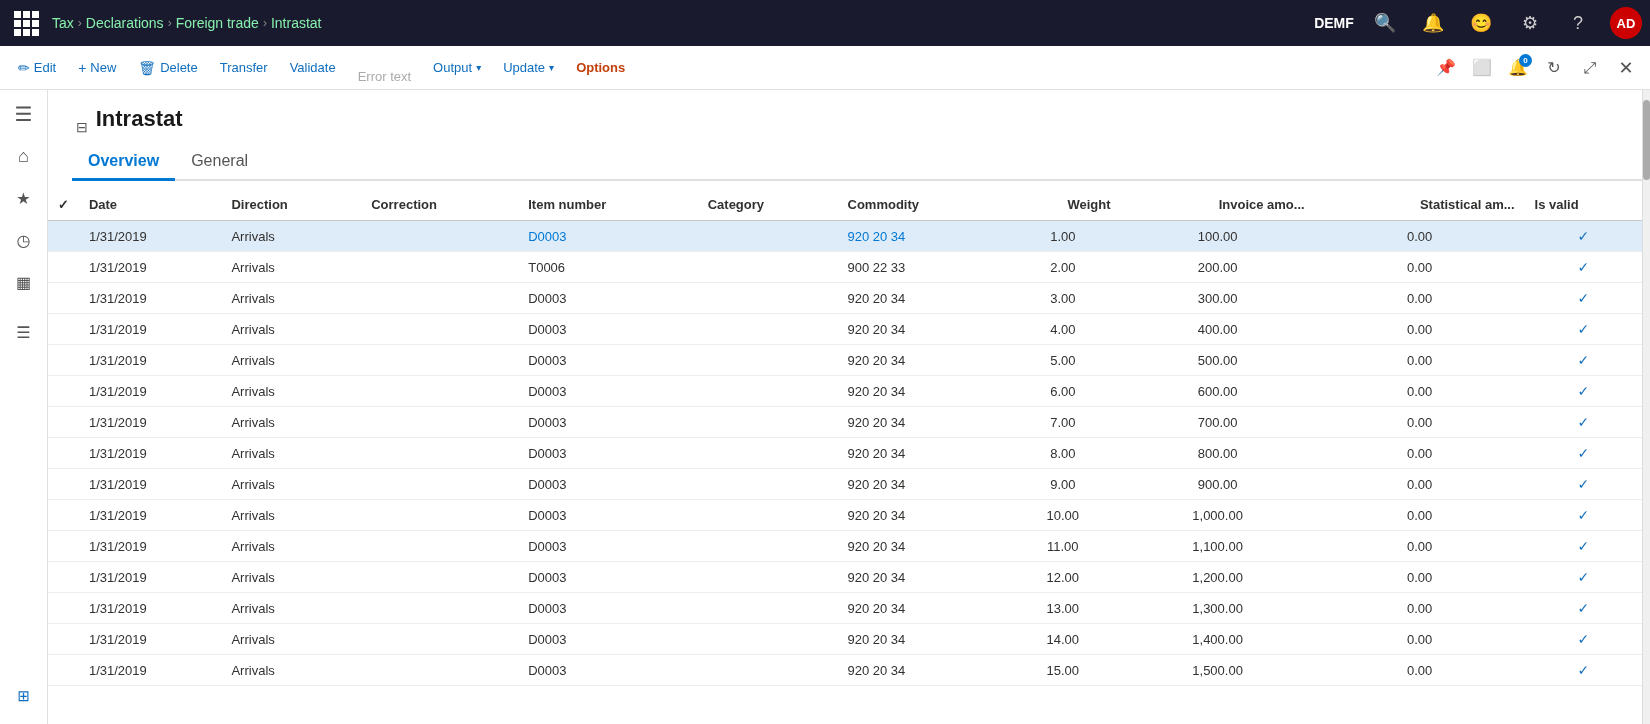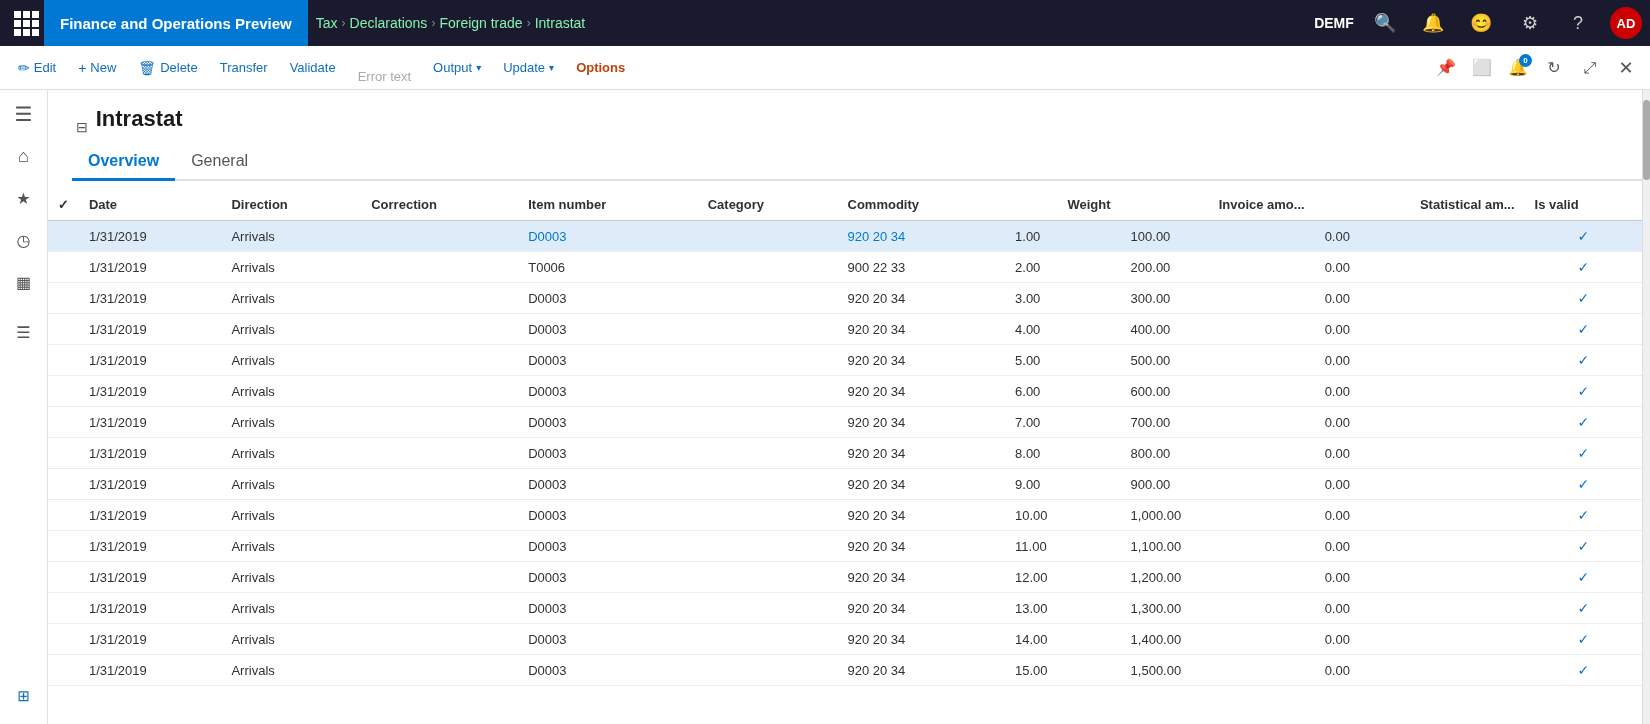--- a/index.html
+++ b/index.html
@@ -244,21 +244,21 @@
       border-bottom: 1px solid #ededed;
     }
     tbody tr.selected { background: #deecf9; }
 
     td {
       padding: 7px 10px;
       color: #323130;
       white-space: nowrap;
     }
     td.link { color: #0078d4; cursor: pointer; }
-    td.num { text-align: left; }
+    td.num { text-align: center; }
     td.check { text-align: center; color: #888; }
 
     .checkmark { color: #106ebe; font-size: 14px; }
 
     
     .table-container::-webkit-scrollbar { width: 8px; }
     .table-container::-webkit-scrollbar-track { background: #f0f0f0; }
     .table-container::-webkit-scrollbar-thumb { background: #c0c0c0; border-radius: 4px; }
 
     
@@ -289,21 +289,20 @@
         <div class="apps-grid-dot"></div>
         <div class="apps-grid-dot"></div>
       <div class="apps-grid-dot"></div>
         <div class="apps-grid-dot"></div>
         <div class="apps-grid-dot"></div>
       <div class="apps-grid-dot"></div>
         <div class="apps-grid-dot"></div>
         <div class="apps-grid-dot"></div>
     </div>
   </div>
-  <div class="top-nav-title">Finance and Operations Preview</div>
   <div class="breadcrumb">
     <span class="breadcrumb-item">Tax</span>
     <span class="breadcrumb-sep">›</span>
     <span class="breadcrumb-item">Declarations</span>
     <span class="breadcrumb-sep">›</span>
     <span class="breadcrumb-item">Foreign trade</span>
     <span class="breadcrumb-sep">›</span>
     <span class="breadcrumb-item">Intrastat</span>
   </div>
   <div class="top-nav-right">

